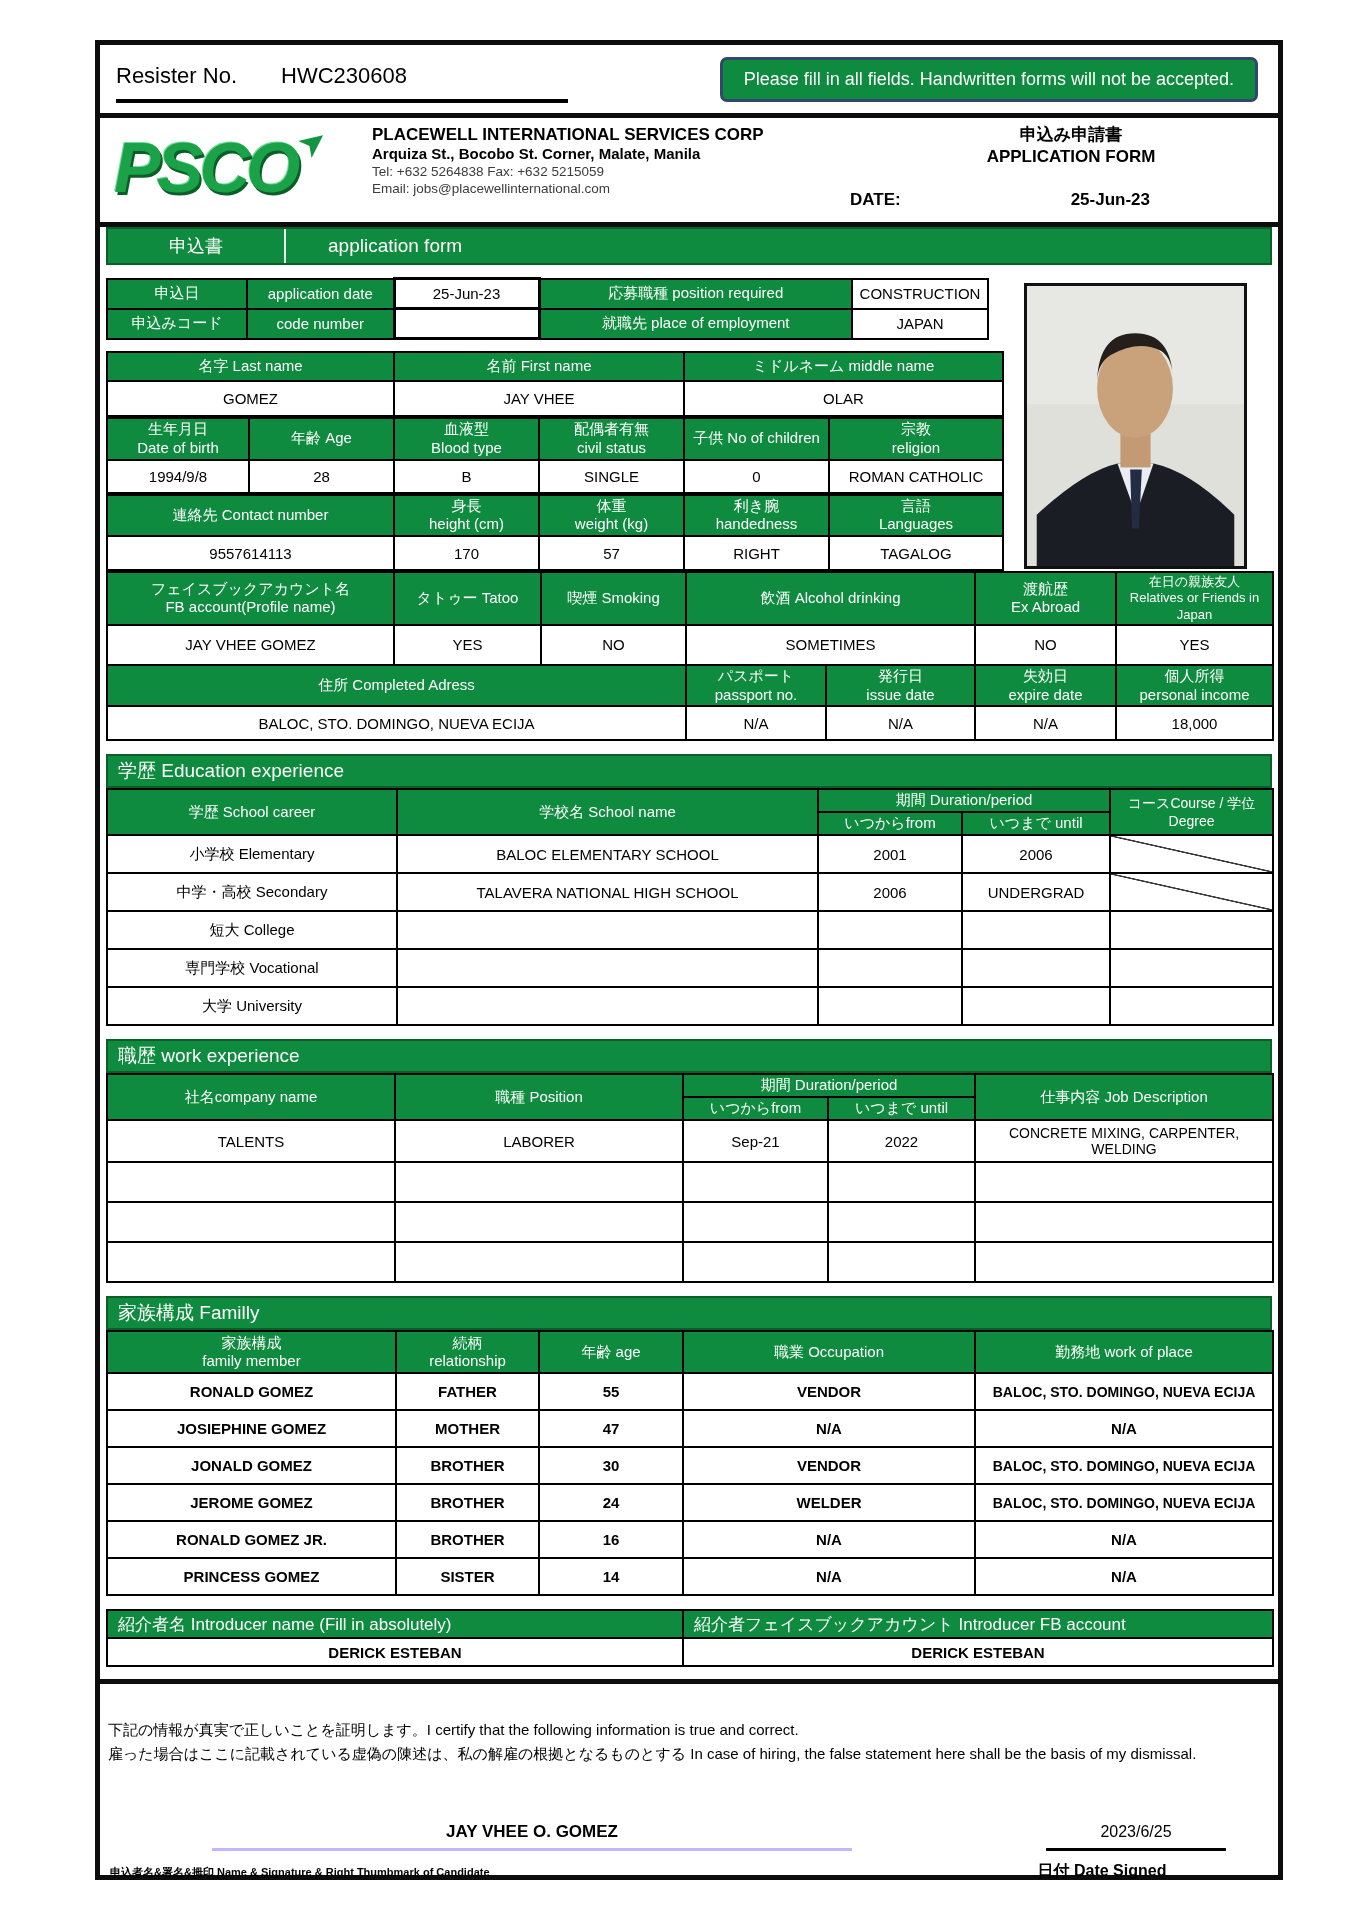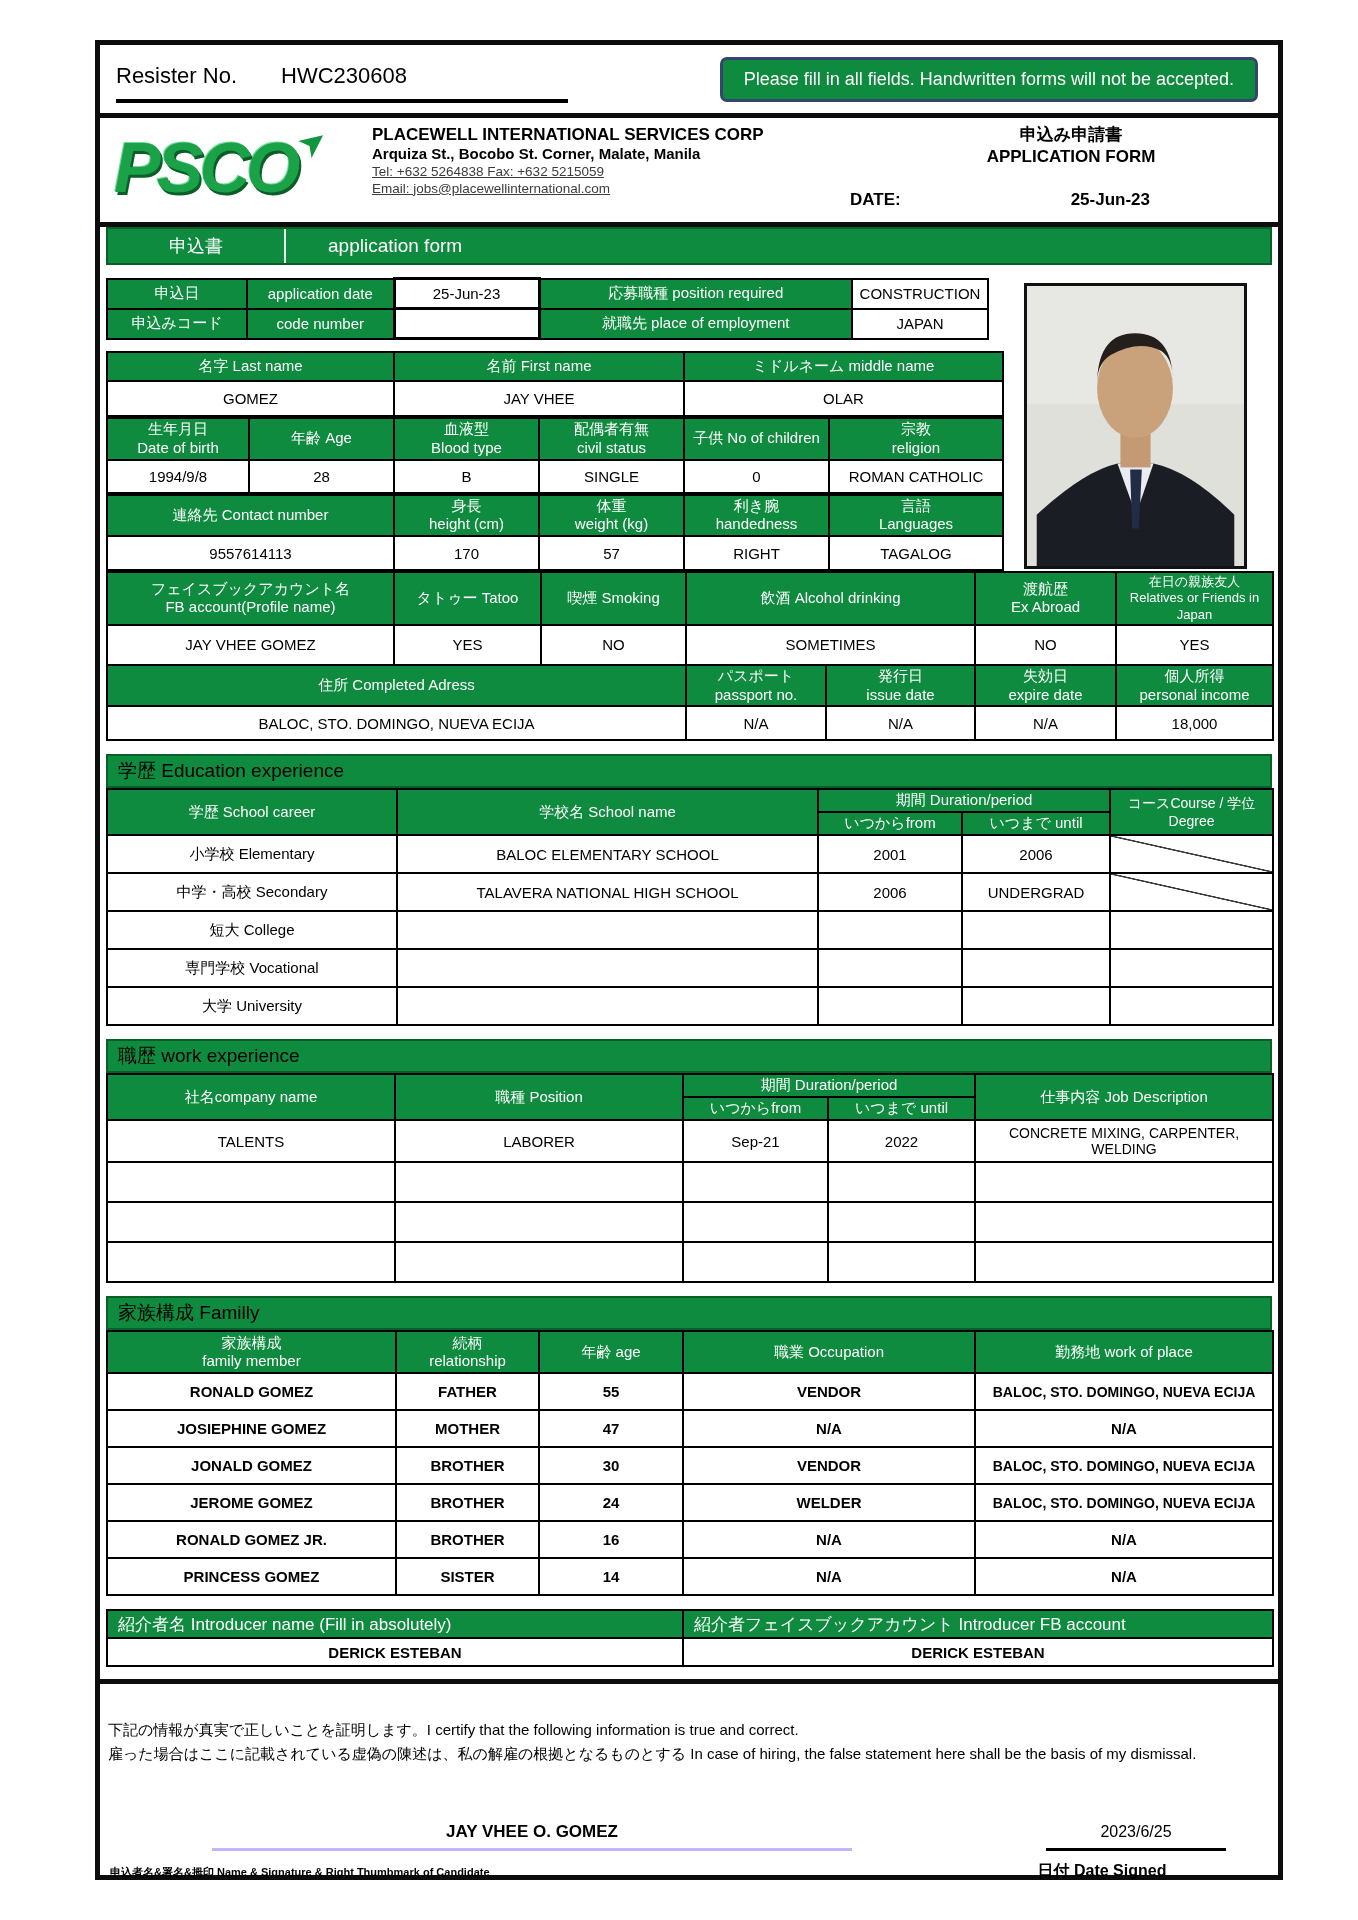--- a/index.html
+++ b/index.html
@@ -41,21 +41,21 @@
     color:#1ba249;text-shadow:2px 3px 0 #0a5e27, -1px -1px 0 #6fdc96;
     letter-spacing:-4px;
   }
   .logo-arrow{
     position:absolute;right:18px;top:0;font-size:34px;color:#12953f;
     transform:rotate(-38deg);
   }
   .company-block{position:absolute;left:272px;top:6px;line-height:1.25;}
   .co-name{font-size:17px;font-weight:700;}
   .co-addr{font-size:15px;font-weight:700;}
-  .co-tel,.co-mail{font-size:13.5px;color:#3c3c3c;text-decoration:underline;}
+  .co-tel,.co-mail{font-size:13.5px;color:#3c3c3c;}
   .title-block{position:absolute;right:42px;top:6px;width:330px;text-align:center;line-height:1.3;}
   .title-jp{font-size:17px;font-weight:700;}
   .title-en{font-size:17px;font-weight:700;}
   .date-row{position:absolute;right:128px;bottom:12px;width:300px;display:flex;justify-content:space-between;font-size:17px;font-weight:700;}
   
   .appbar{
     margin-top:0;height:38px;background:var(--green);color:#fff;
     display:flex;align-items:center;border:2px solid #0a5e27;
   }
   .appbar-jp{width:176px;text-align:center;font-size:18px;}
@@ -74,21 +74,21 @@
   }
   .personal{position:relative;margin-top:12px;}
   .gap{height:11px;}
   .photo{
     position:absolute;left:918px;top:6px;width:223px;height:286px;
     border:3px solid #111;background:#e2e3df;
   }
   .photo svg{display:block;width:100%;height:100%;}
   
   .sec-title{
-    height:34px;background:var(--green);color:#000000;border:2px solid #0a5e27;
+    height:34px;background:var(--green);color:#ffffff;border:2px solid #0a5e27;
     display:flex;align-items:center;padding-left:10px;font-size:19px;
   }
   .sect{margin-top:13px;}
   
   .intro-table td{height:28px;}
   
   .cert{padding:34px 8px 0 8px;font-size:15px;line-height:1.55;}
   .sig-row{display:flex;margin-top:54px;align-items:flex-end;}
   .sig-name{
     margin-left:104px;width:640px;text-align:center;font-weight:700;font-size:17px;

